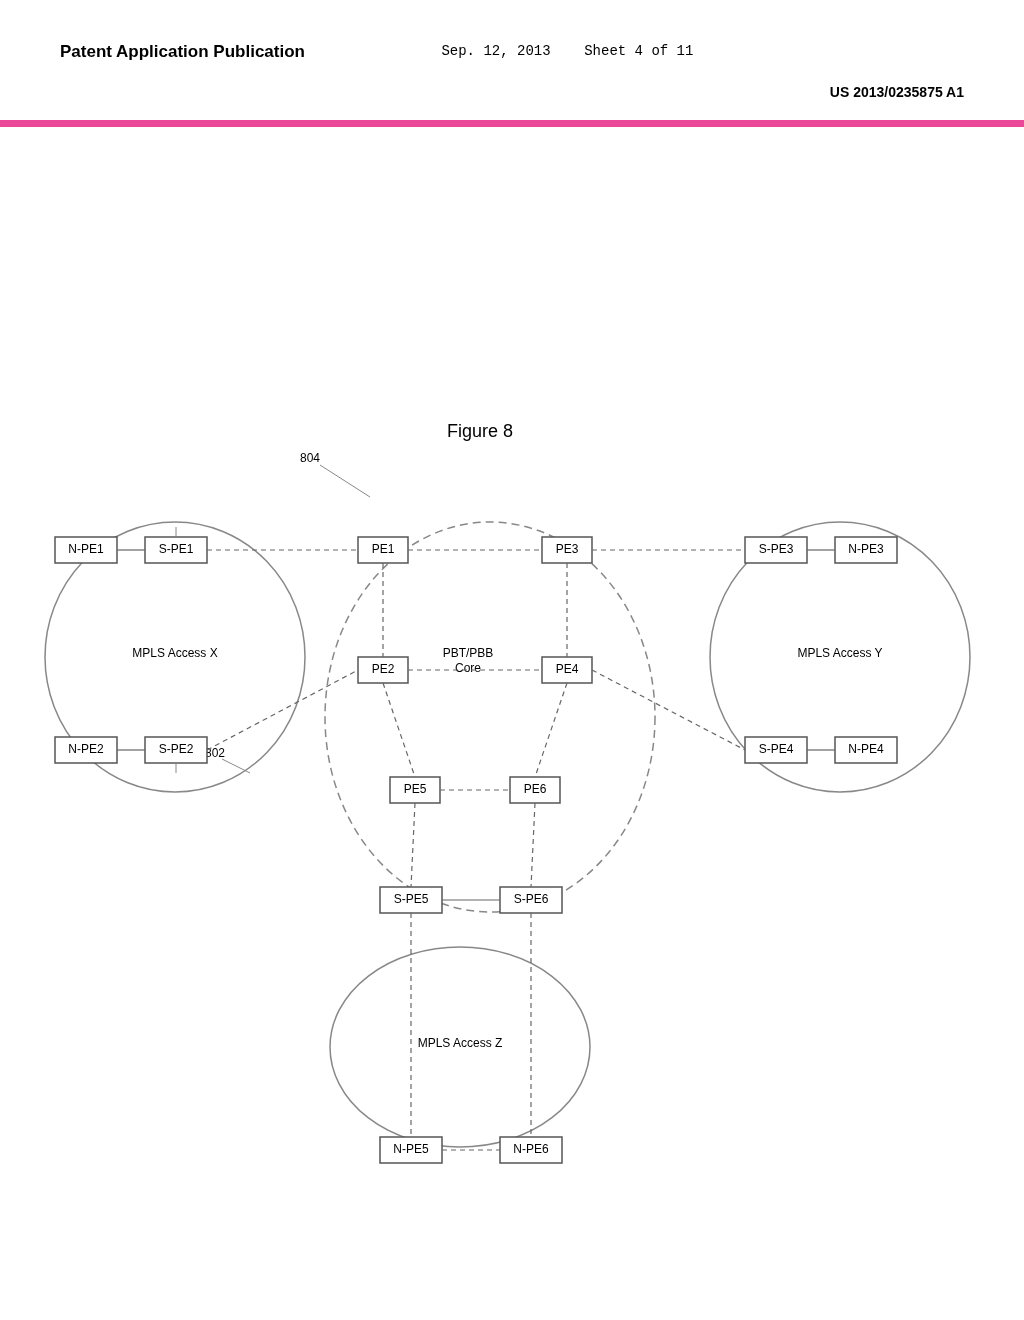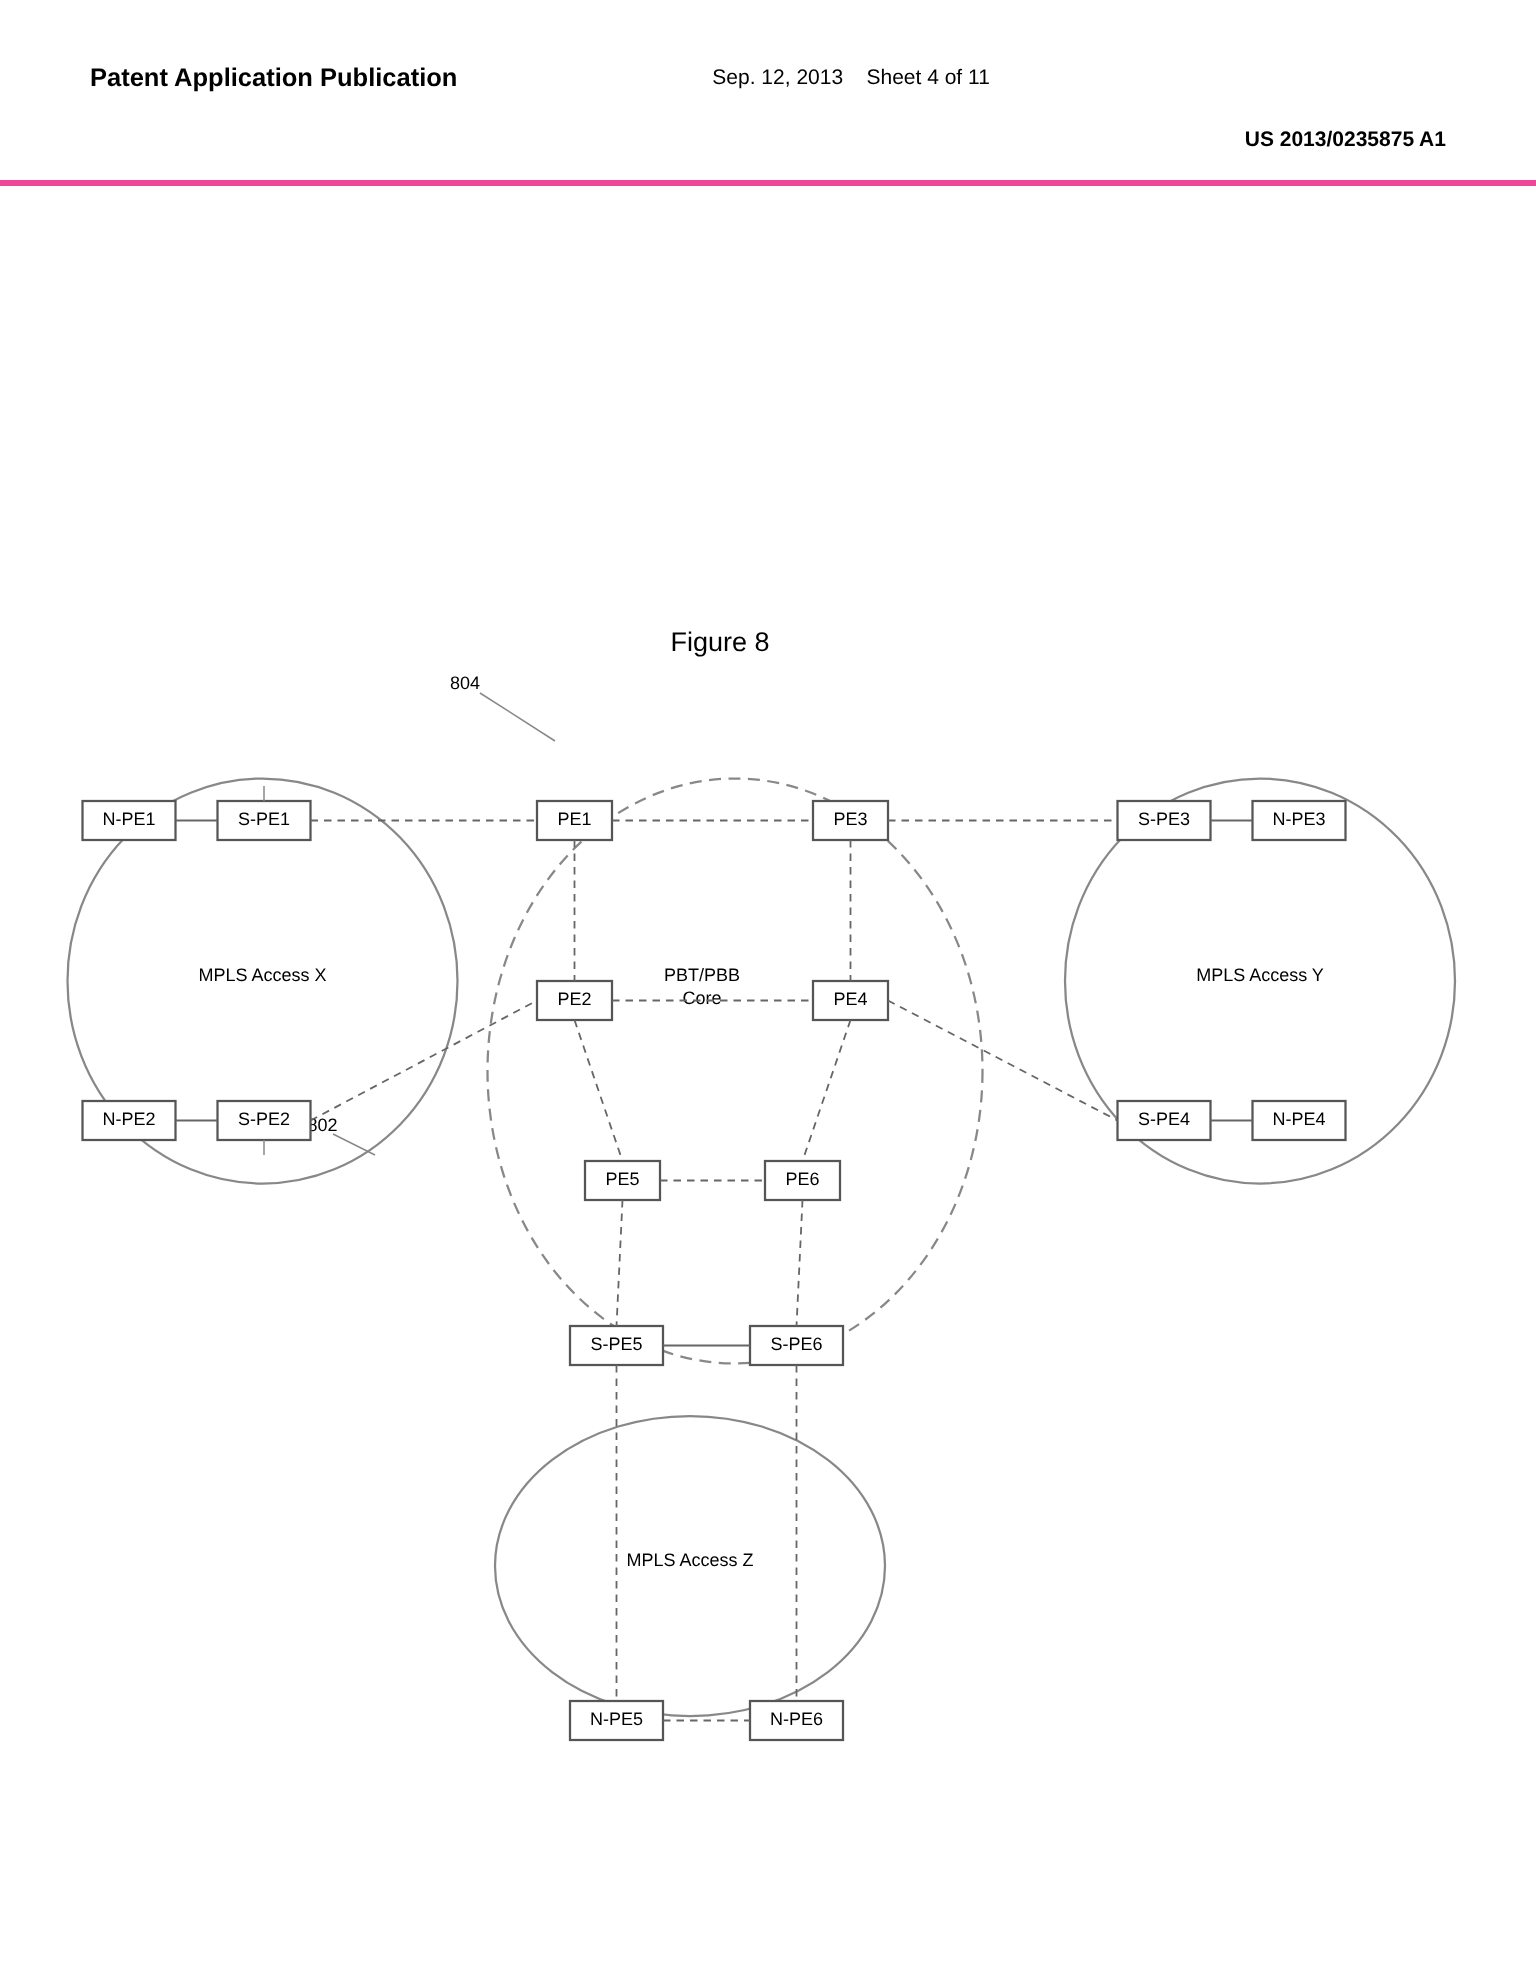--- a/index.html
+++ b/index.html
@@ -10,33 +10,34 @@
       font-family: Arial, sans-serif;
       position: relative;
       overflow: hidden;
     }
 
     .header {
       display: flex;
       justify-content: space-between;
       align-items: flex-start;
       padding: 40px 60px 20px 60px;
-      border-bottom: 4px solid #ec4899;
+      border-bottom: 7px solid #ec4899;
     }
 
     .header-left {
       font-size: 17px;
       font-weight: bold;
       line-height: 1.4;
     }
 
     .header-center {
       font-size: 14px;
       text-align: left;
       line-height: 1.6;
+      font-family: Liberation Mono, monospace;
     }
 
     .header-right {
       font-size: 14px;
       text-align: right;
       font-weight: bold;
       margin-top: 44px;
     }
 
     .diagram-area {

